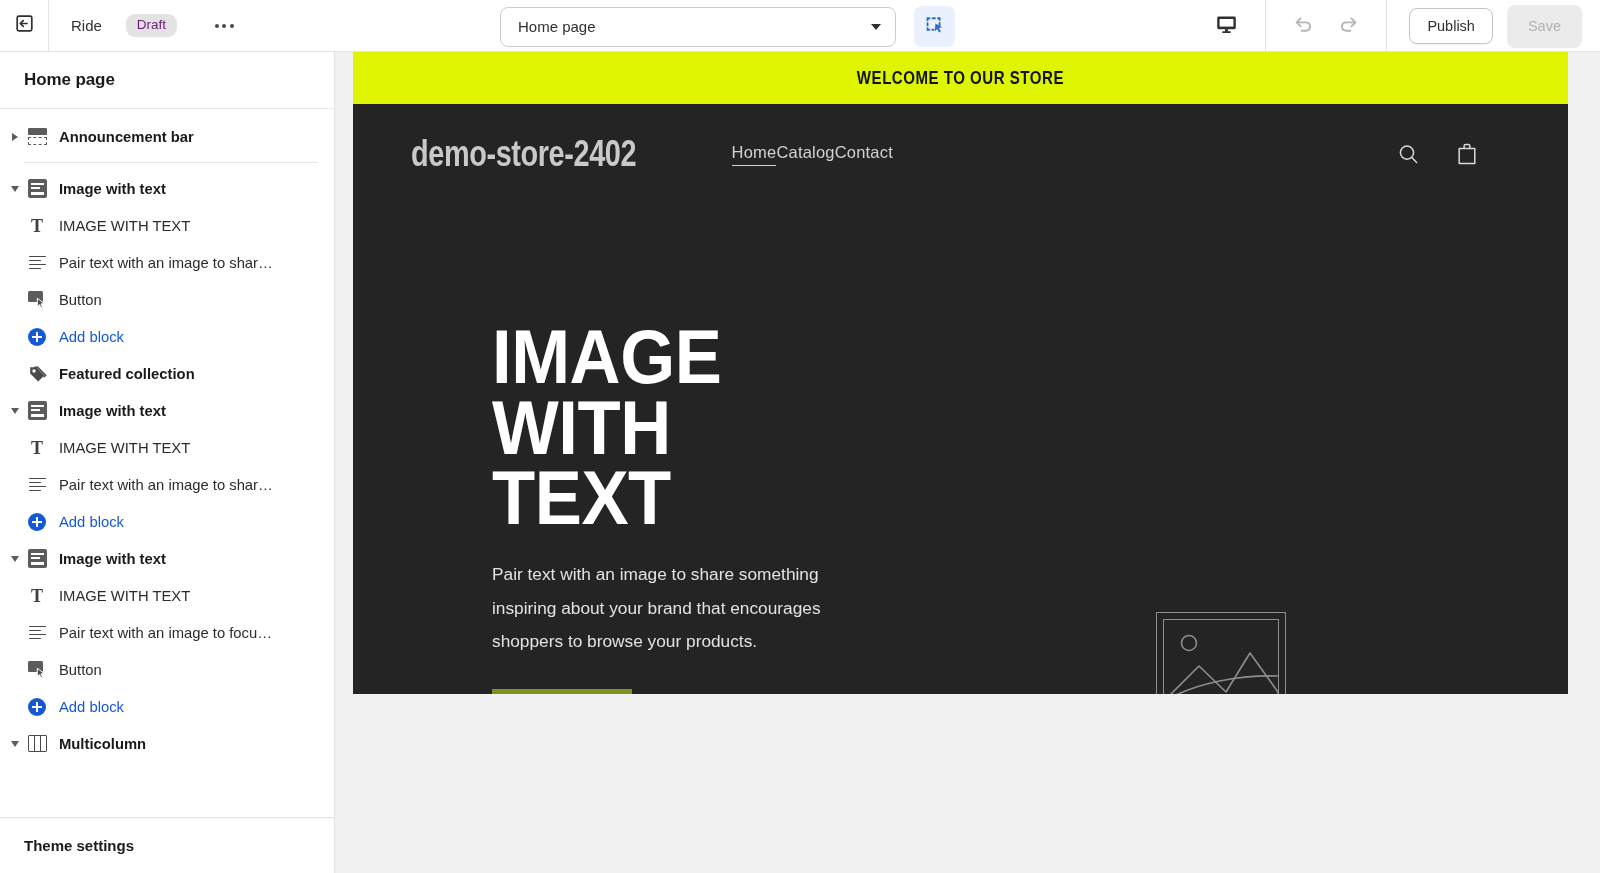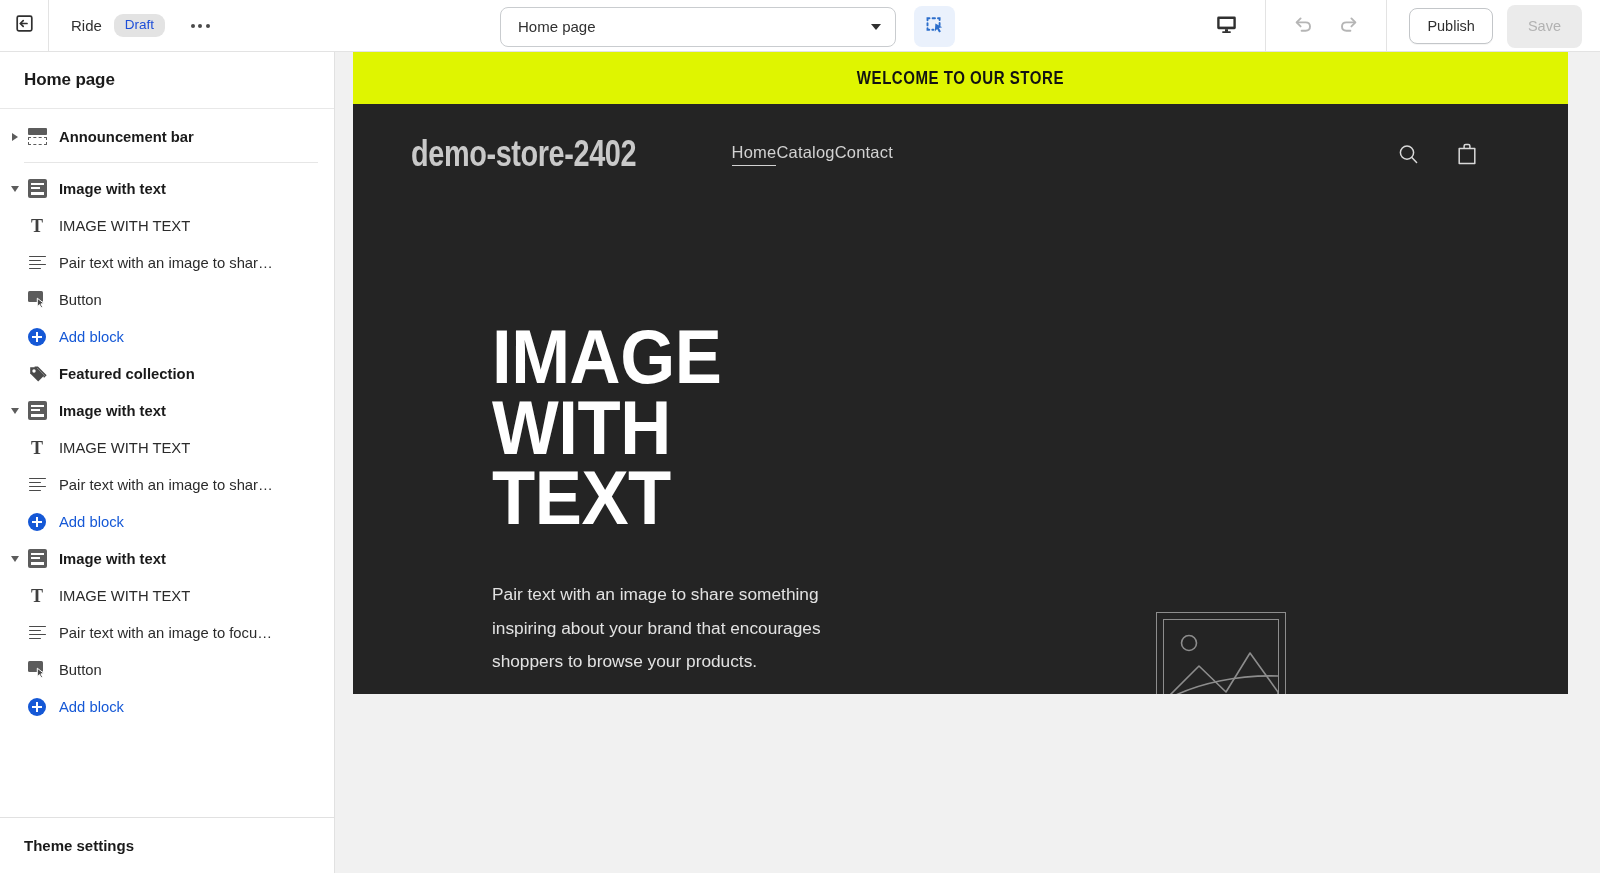--- a/index.html
+++ b/index.html
@@ -19,28 +19,28 @@
     border-bottom: 1px solid #e3e3e3;
     display: flex; align-items: center;
   }
   .tb-back {
     width: 49px; height: 52px;
     display: flex; align-items: center; justify-content: center;
     border-right: 1px solid #e3e3e3;
     cursor: pointer;
   }
   .tb-left {
-    display: flex; align-items: center; gap: 12px;
+    display: flex; align-items: center; gap: 24px;
     padding-left: 22px;
   }
   .tb-theme-name {
     font-size: 15px; color: #303030; font-weight: 400;
   }
   .tb-badge {
-    background: #e3e3e3; color: #1d4ed8;
+    background: #e3e3e3; color: #701a75;
     font-size: 13.5px; font-weight: 400;
     padding: 3px 11px 4px; border-radius: 9px;
     line-height: 1.2;
   }
   .tb-dots {
     width: 34px; height: 30px; margin-left: 6px;
     display: flex; align-items: center; justify-content: center;
     gap: 3.5px; cursor: pointer; border-radius: 6px;
   }
   .tb-dots i { width: 4px; height: 4px; border-radius: 50%; background: #4a4a4a; display:block; }
@@ -254,21 +254,21 @@
   .hero-text { width: 530px; padding-left: 139px; }
   .hero-h1 {
     font-family: "Liberation Sans Narrow", "Liberation Sans", sans-serif;
     color: #ffffff; font-weight: 700;
     font-size: 76px; line-height: 0.93;
     letter-spacing: -0.5px;
     white-space: pre-line;
     transform: scaleX(0.93); transform-origin: left top;
   }
   .hero-p {
-    margin-top: 44px;
+    margin-top: 24px;
     font-size: 17.3px; line-height: 1.95;
     color: #e2e2e2; max-width: 392px;
     font-weight: 400;
   }
   .hero-btn {
     margin-top: 30px;
     display: inline-flex; align-items: center; justify-content: center;
     width: 140px; height: 47px;
     background: #7f9220; color: #1f1f1f;
     font-size: 14.5px; letter-spacing: 1.1px;
@@ -522,20 +522,32 @@
         <span class="sb-label">Button</span>
       </div>
       <div class="sb-row addblock">
         <span class="sb-icon">
           <span class="ic-plus">
             <i class="h"></i>
             <i class="v"></i>
           </span>
         </span>
         <span class="sb-label">Add block</span>
+      </div>
+      <div class="sb-row section">
+        <span class="disclosure">
+          <span class="tri-down"></span>
+        </span>
+        <span class="sb-icon">
+          <span class="ic-multicol">
+            <i style="left:5.1px"></i>
+            <i style="left:11.2px"></i>
+          </span>
+        </span>
+        <span class="sb-label">Multicolumn</span>
       </div>
     </div>
   <div class="sb-footer">
     <span>Theme settings</span>
   </div>
 </div>
 
 <div class="gutter"></div>
 
 <div class="preview">

